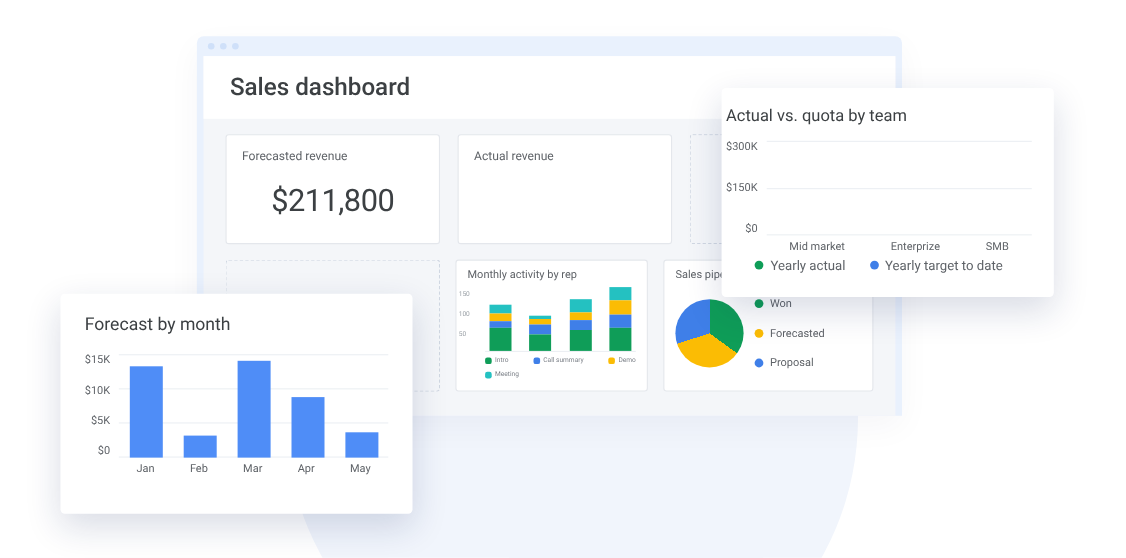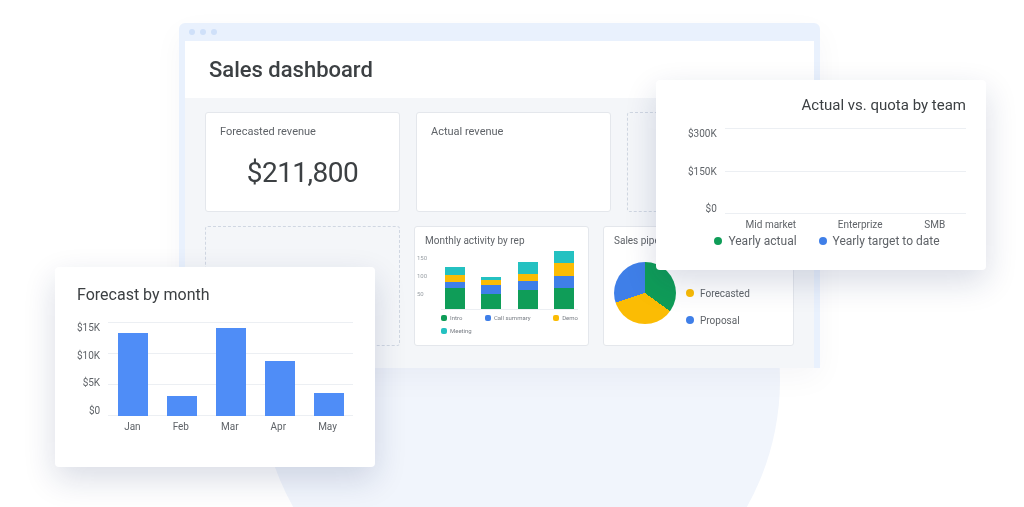--- a/index.html
+++ b/index.html
@@ -1,18 +1,18 @@
 <!DOCTYPE html>
 <html><head>
 <meta charset="utf-8">
 <style>
   * { box-sizing: border-box; margin: 0; padding: 0; }
   html, body { width: 1024px; height: 507px; font-family: -apple-system, BlinkMacSystemFont, "Segoe UI", Roboto, Arial, sans-serif; background: #fff; position: relative; overflow: hidden; }
   .bg-circle { position: absolute; width: 520px; height: 520px; border-radius: 50%; background: #f1f5fc; left: 260px; top: 120px; z-index: 0; }
-  .browser-frame { position: absolute; left: 179px; top: 23px; width: 641px; height: 345px; background: #e9f1fd; border-radius: 6px 6px 0 0; z-index: 1; box-shadow: 0 10px 30px rgba(0,30,80,0.04); }
+  .browser-frame { position: absolute; left: 179px; top: 33px; width: 641px; height: 345px; background: #e9f1fd; border-radius: 6px 6px 0 0; z-index: 1; box-shadow: 0 10px 30px rgba(0,30,80,0.04); }
   .browser-dots { position: absolute; left: 10px; top: 6px; display: flex; gap: 5px; }
   .browser-dots span { width: 6px; height: 6px; border-radius: 50%; background: #cfe0f9; }
   .browser-body { position: absolute; left: 6px; right: 6px; top: 18px; bottom: 0; background: #f4f6f9; }
   .page-header { background: #ffffff; padding: 16px 24px; }
   .page-title { font-size: 22px; font-weight: 500; color: #3c4043; }
   .kpi-row { display: flex; gap: 16px; padding: 14px 20px 0 20px; }
   .kpi-card { background: #fff; border: 1px solid #e4e7ec; border-radius: 3px; flex: 0 0 195px; height: 100px; padding: 12px 14px; }
   .kpi-label { font-size: 11px; color: #5f6368; }
   .kpi-value { font-size: 28px; font-weight: 400; color: #3c4043; text-align: center; margin-top: 18px; letter-spacing: -0.5px; }
   .kpi-placeholder { flex: 1; border: 1.5px dashed #d0d7e2; border-radius: 3px; }
@@ -32,21 +32,21 @@
   .mini-yticks { position: absolute; font-size: 6px; color: #9aa0a6; }
   
   .pipe-flex { display: flex; align-items: center; gap: 10px; height: 82px; }
   .pie { width: 62px; height: 62px; border-radius: 50%; }
   .pipe-legend { font-size: 10px; color: #5f6368; display: flex; flex-direction: column; gap: 16px; }
   .pipe-legend span { display: flex; align-items: center; gap: 6px; }
   .dot { width: 8px; height: 8px; border-radius: 50%; display:inline-block; }
   
   .float-card { position: absolute; background: #fff; border-radius: 4px; box-shadow: 0 12px 32px rgba(16,36,94,0.16); z-index: 3; }
   .fc-forecast { left: 55px; top: 267px; width: 320px; height: 200px; padding: 18px 22px 14px 22px; }
-  .fc-quota { left: 656px; top: 80px; width: 330px; height: 190px; padding: 16px 20px 12px 32px; text-align: right; }
+  .fc-quota { left: 656px; top: 80px; width: 302px; height: 190px; padding: 16px 20px 12px 4px; }
   .fc-title { font-size: 16px; color: #3c4043; margin-bottom: 18px; }
   .fc-title-sm { font-size: 15px; color: #3c4043; margin-bottom: 14px; }
   .barchart { display: flex; height: 108px; }
   .yaxis { display: flex; flex-direction: column; justify-content: space-between; align-items: flex-end; font-size: 10px; color: #5f6368; padding-right: 8px; padding-bottom: 14px; }
   .plot { flex: 1; position: relative; }
   .gridlines { position: absolute; inset: 0 0 14px 0; display: flex; flex-direction: column; justify-content: space-between; }
   .gridlines div { border-top: 1px solid #eceff3; height: 0; }
   .bars { position: absolute; inset: 0 0 14px 0; display: flex; align-items: flex-end; justify-content: space-around; }
   .bar { width: 30px; background: #4f8df7; }
   .xticks { position: absolute; left: 0; right: 0; bottom: -2px; display: flex; justify-content: space-around; font-size: 10px; color: #5f6368; }

